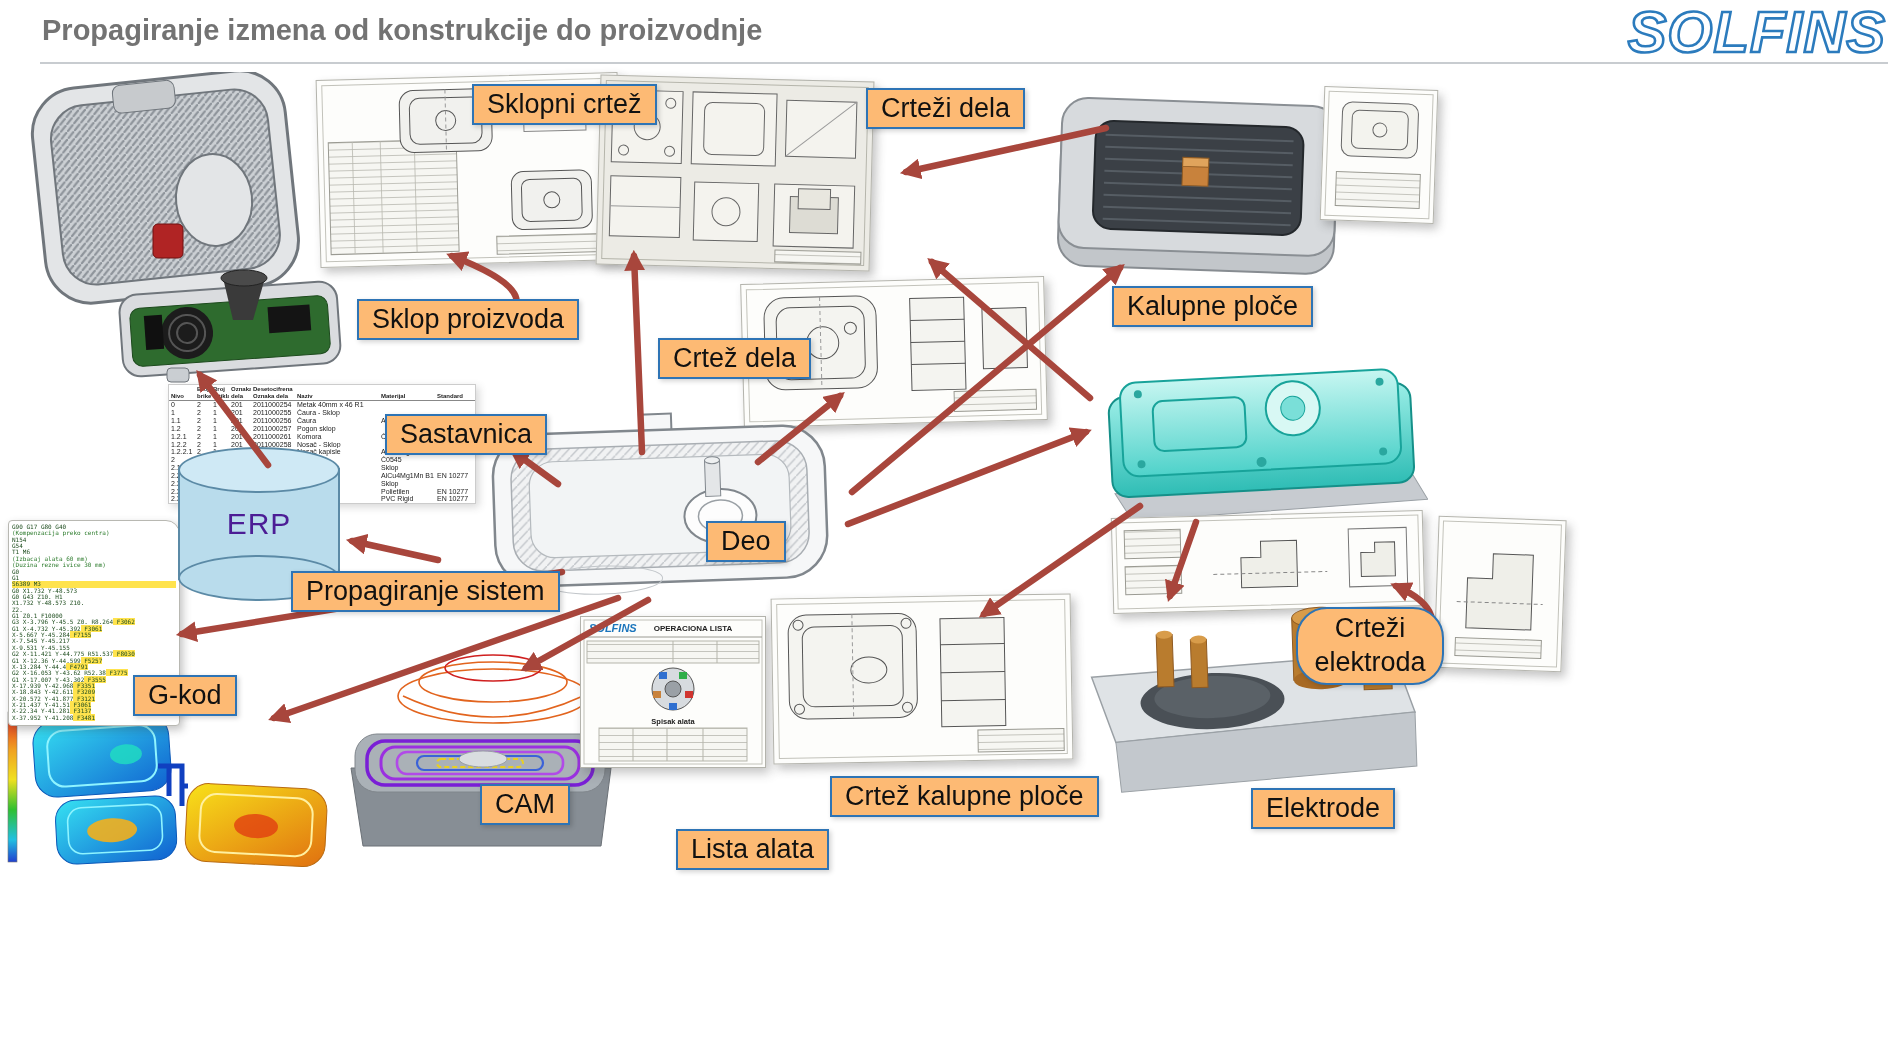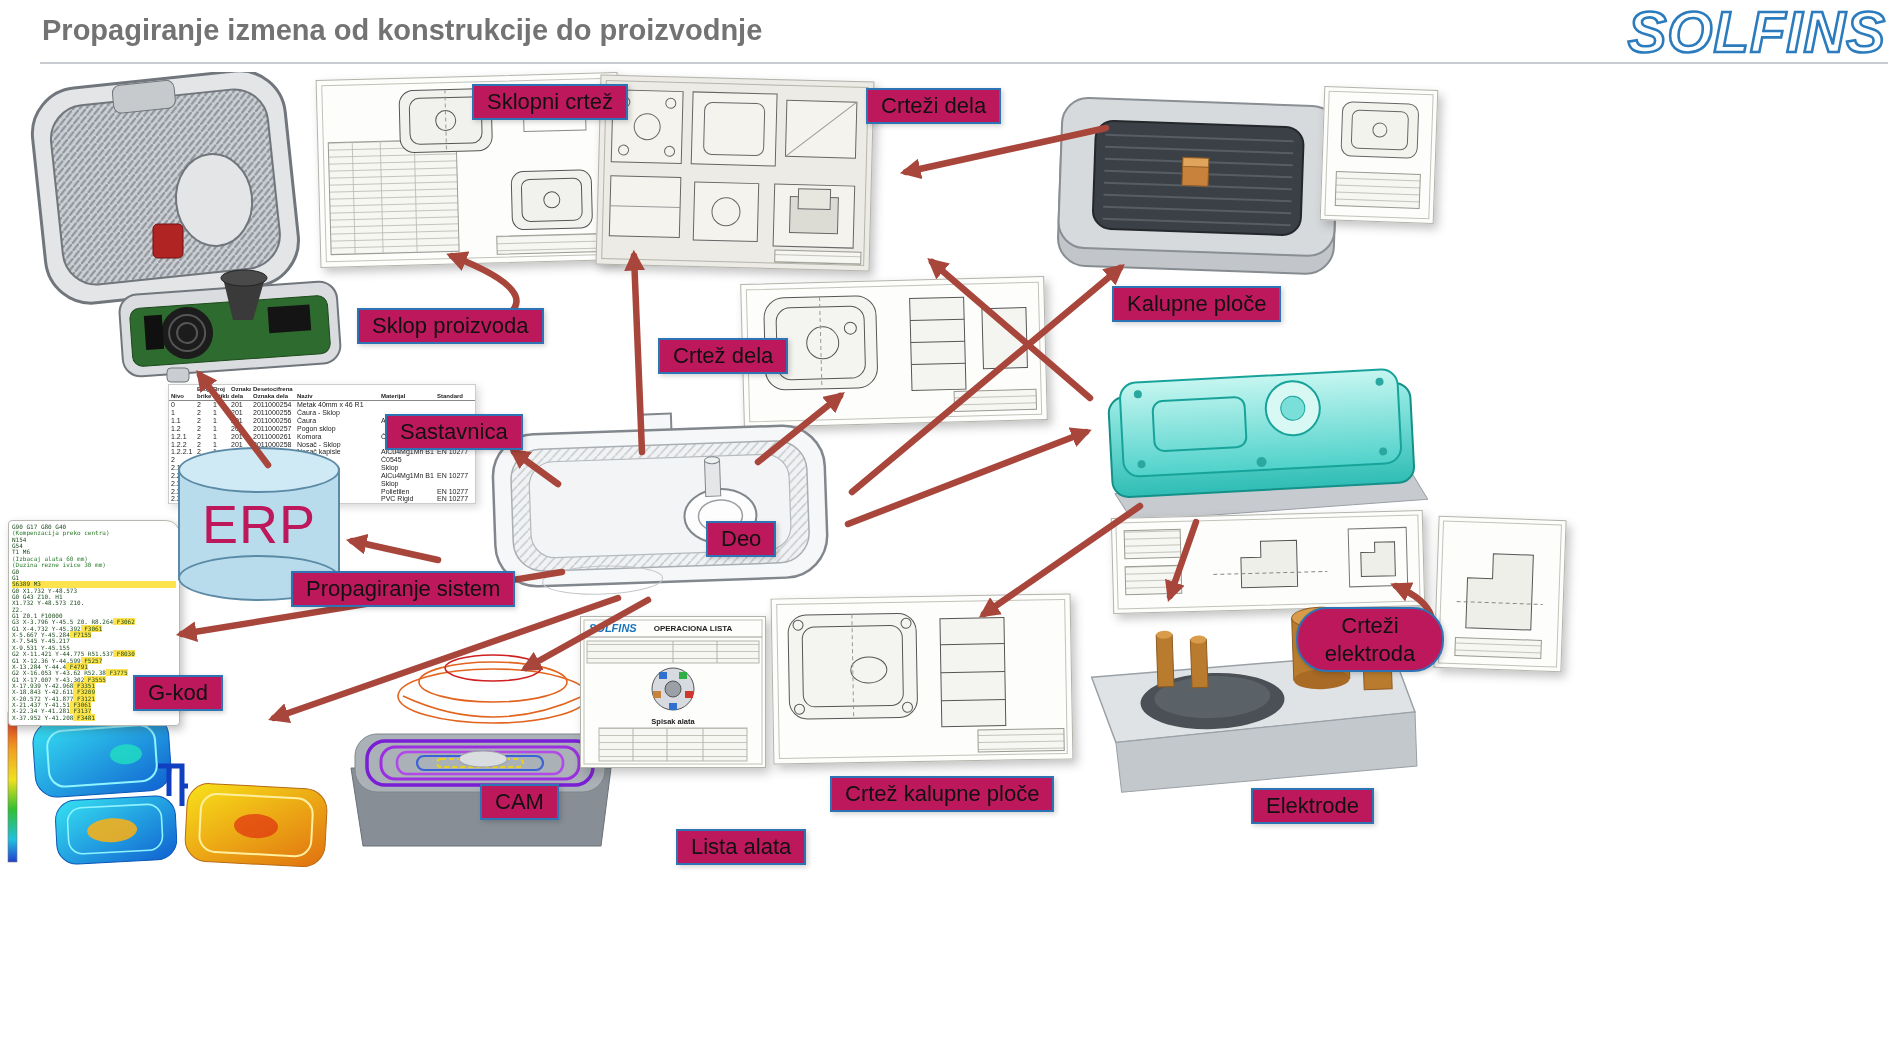--- a/index.html
+++ b/index.html
@@ -15,33 +15,33 @@
   @supports(-webkit-text-stroke:2px #000){
     .logo{color:#fdfeff;-webkit-text-stroke:2.6px #2b7bbd;}
   }
 
   
   .art{position:absolute;z-index:1;}
   .art svg{display:block;width:100%;height:100%;}
   .sheet{background:#fdfdfb;border:1px solid #b3b3ac;box-shadow:4px 5px 10px rgba(60,60,60,.30);}
 
   
-  .label{position:absolute;z-index:6;background:#be185d;border:2px solid #2e74b5;padding:3px 13px;
-         font-size:22px;color:#111;white-space:nowrap;box-shadow:2px 2px 5px rgba(0,0,0,.18);}
+  .label{position:absolute;z-index:6;background:#fdba74;border:2px solid #2e74b5;padding:3px 13px;
+         font-size:27px;color:#111;white-space:nowrap;box-shadow:2px 2px 5px rgba(0,0,0,.18);}
   .label.multiline{white-space:normal;width:118px;text-align:center;line-height:1.25;}
 
   
   .erp{position:absolute;left:178px;top:468px;width:158px;height:112px;background:#b9dcec;
        border-left:2px solid #5b8aa6;border-right:2px solid #5b8aa6;z-index:3;
        display:flex;align-items:center;justify-content:center;}
   .erp::before{content:"";position:absolute;top:-21px;left:-2px;right:-2px;height:42px;border-radius:50%;
        background:#cfe9f5;border:2px solid #5b8aa6;}
   .erp::after{content:"";position:absolute;bottom:-21px;left:-2px;right:-2px;height:42px;border-radius:50%;
        background:#b9dcec;border:2px solid #5b8aa6;}
-  .erp span{position:relative;z-index:1;font-size:54px;color:#be185d;letter-spacing:1px;}
+  .erp span{position:relative;z-index:1;font-size:30px;color:#4c1d95;letter-spacing:1px;}
 
   
   .bom{position:absolute;left:168px;top:384px;width:306px;background:#fff;border:1px solid #ccc;z-index:2;
        box-shadow:3px 3px 8px rgba(60,60,60,.2);}
   .bom table{border-collapse:collapse;width:100%;table-layout:fixed;font-size:7px;line-height:1.12;color:#222;}
   .bom th{font-size:6px;font-weight:bold;border-bottom:1px solid #888;padding:1px 2px;text-align:left;vertical-align:bottom;overflow:hidden;}
   .bom td{padding:0 2px;white-space:nowrap;overflow:hidden;}
 
   
   .gcode{position:absolute;left:8px;top:520px;width:164px;height:198px;background:#fff;
@@ -614,21 +614,21 @@
       <line x1="1196" y1="522" x2="1170" y2="596" marker-end="url(#ah)"></line>
       <line x1="1140" y1="506" x2="984" y2="614" marker-end="url(#ah)"></line>
       <path d="M1418,652 Q1455,612 1396,586" marker-end="url(#ah)"></path>
       <line x1="558" y1="484" x2="514" y2="452" marker-end="url(#ah)"></line>
       <line x1="758" y1="462" x2="840" y2="396" marker-end="url(#ah)"></line>
     </g>
   </svg>
 
   <div class="label" style="left:472px;top:84px;">Sklopni crtež</div>
   <div class="label" style="left:866px;top:88px;">Crteži dela</div>
-  <div class="label" style="left:357px;top:308px;">Sklop proizvoda</div>
+  <div class="label" style="left:357px;top:299px;">Sklop proizvoda</div>
   <div class="label" style="left:1112px;top:286px;">Kalupne ploče</div>
   <div class="label" style="left:658px;top:338px;">Crtež dela</div>
   <div class="label" style="left:385px;top:414px;">Sastavnica</div>
   <div class="label" style="left:706px;top:521px;">Deo</div>
   <div class="label" style="left:291px;top:571px;">Propagiranje sistem</div>
   <div class="label" style="left:133px;top:675px;">G-kod</div>
   <div class="label" style="left:480px;top:784px;">CAM</div>
   <div class="label" style="left:676px;top:805px;margin-top:24px;">Lista alata</div>
   <div class="label" style="left:830px;top:776px;">Crtež kalupne ploče</div>
   <div class="label" style="left:1251px;top:788px;">Elektrode</div>

